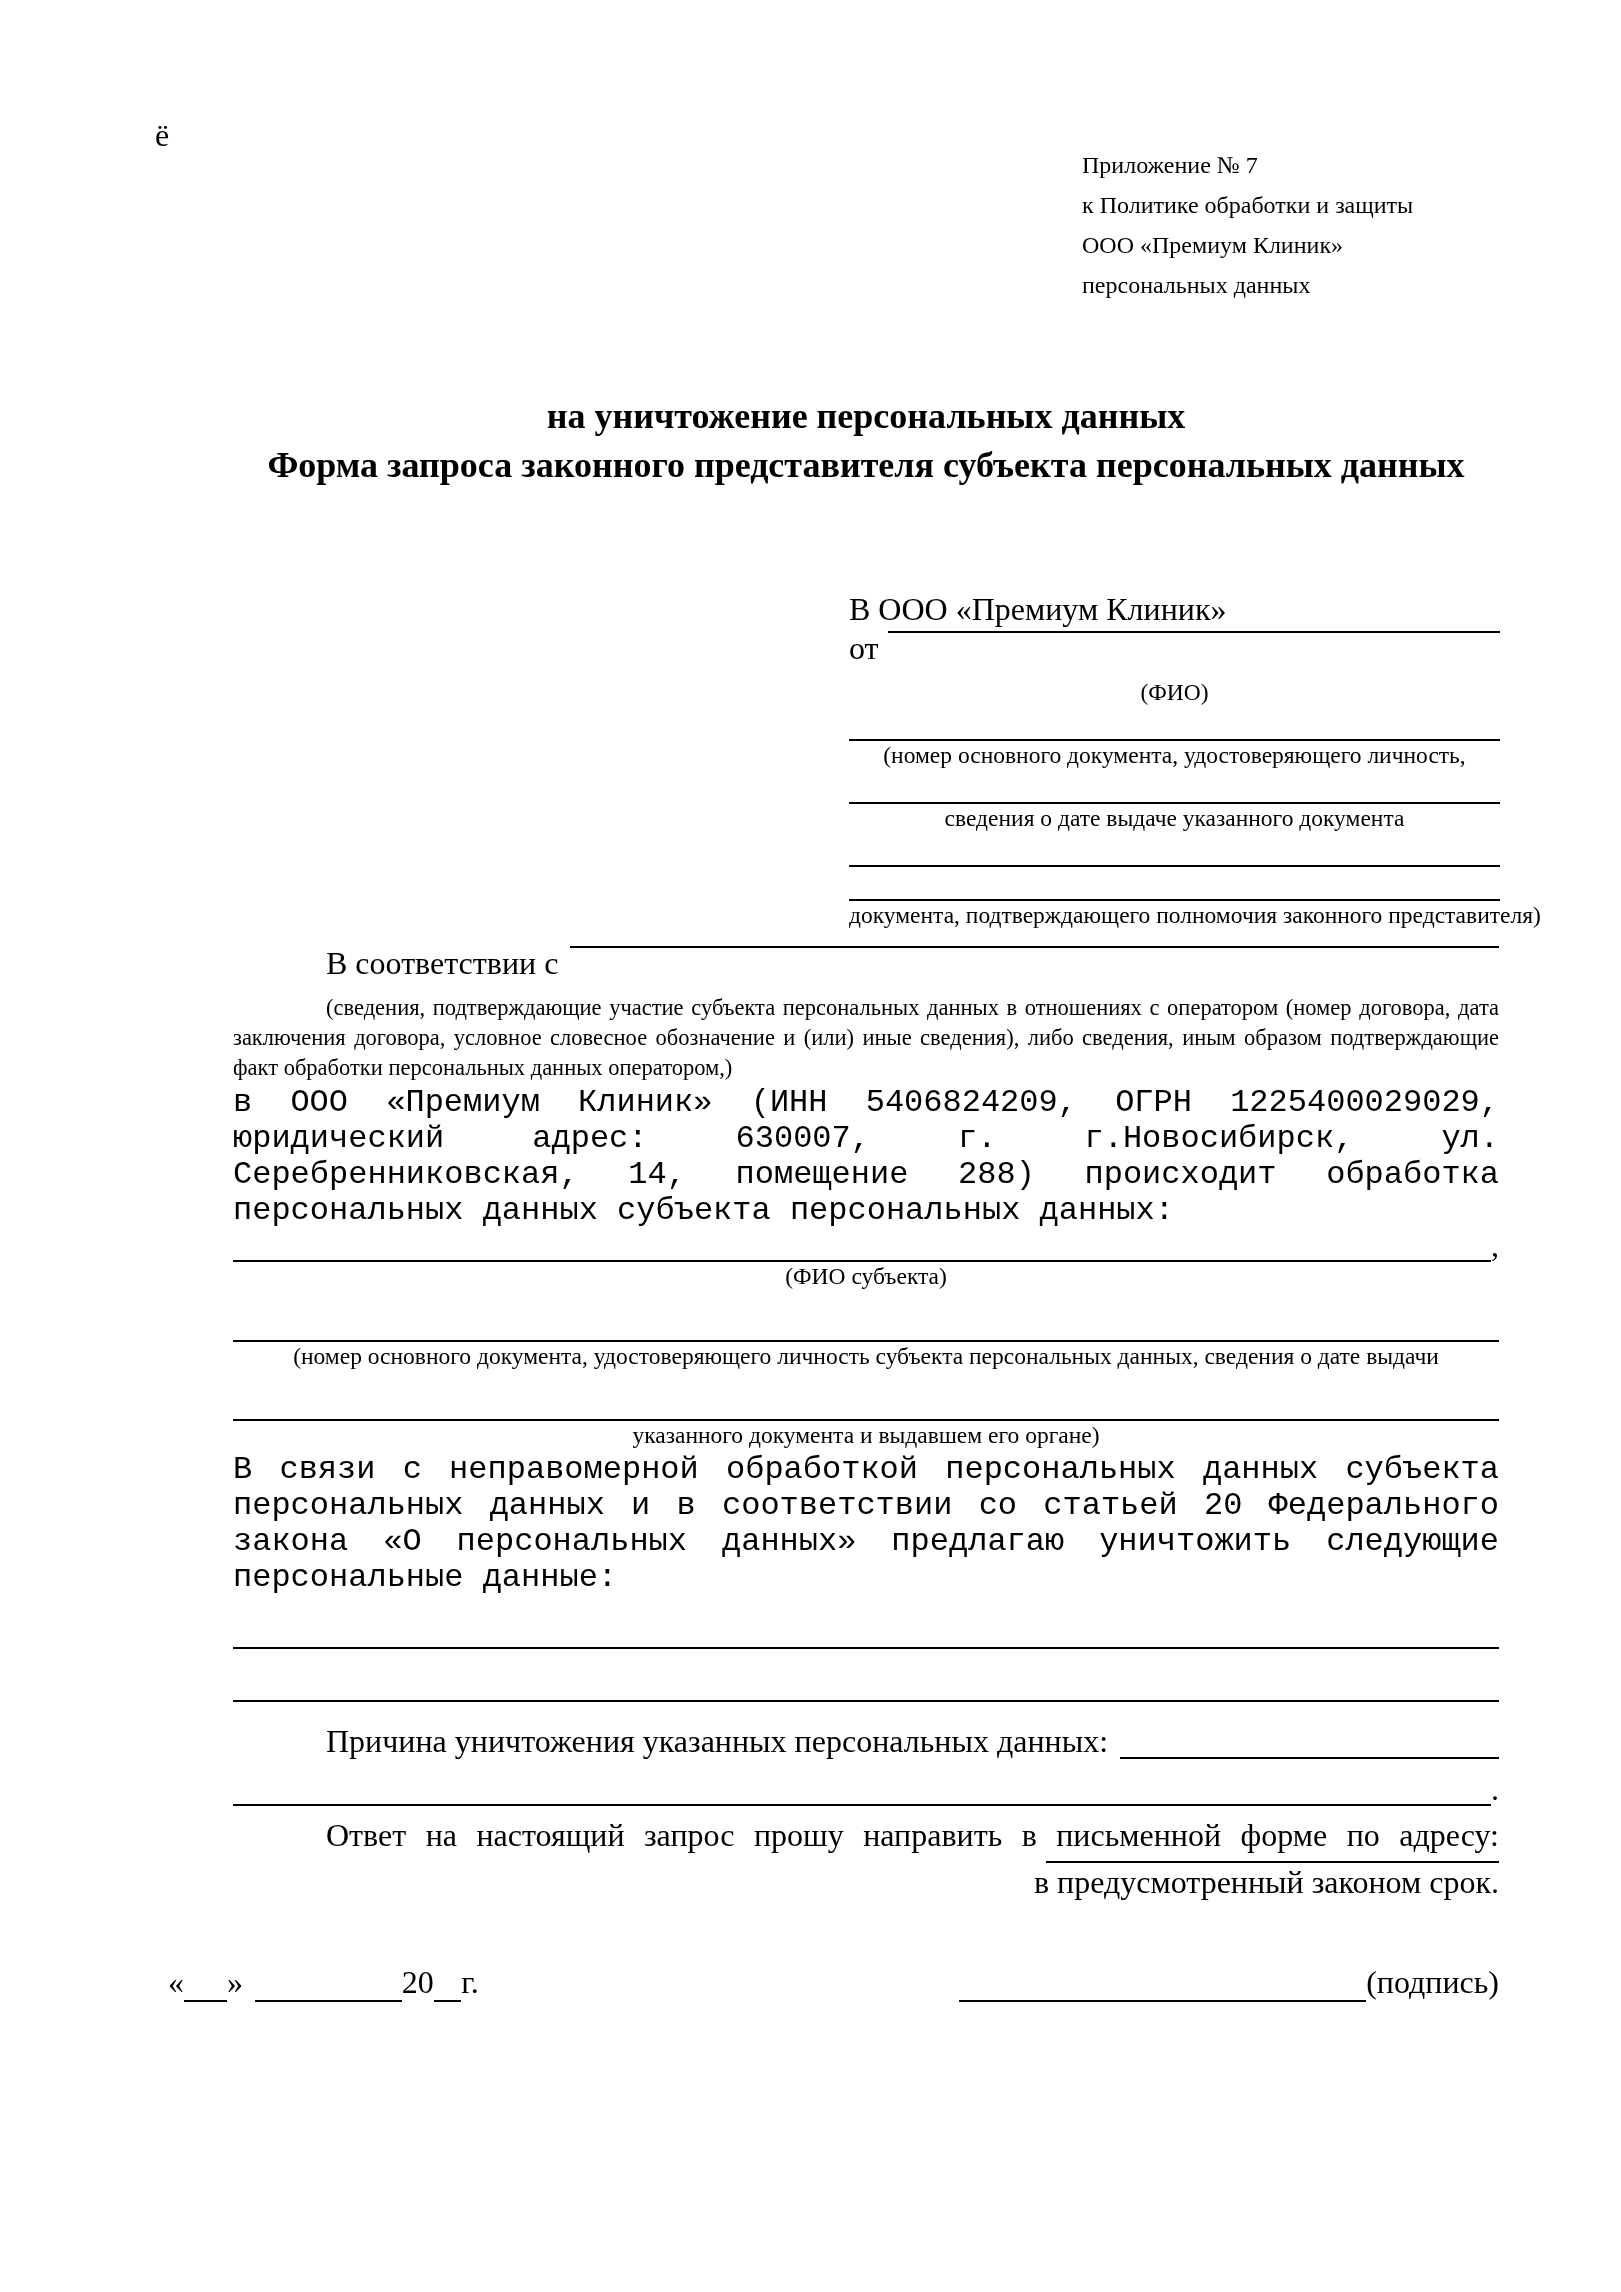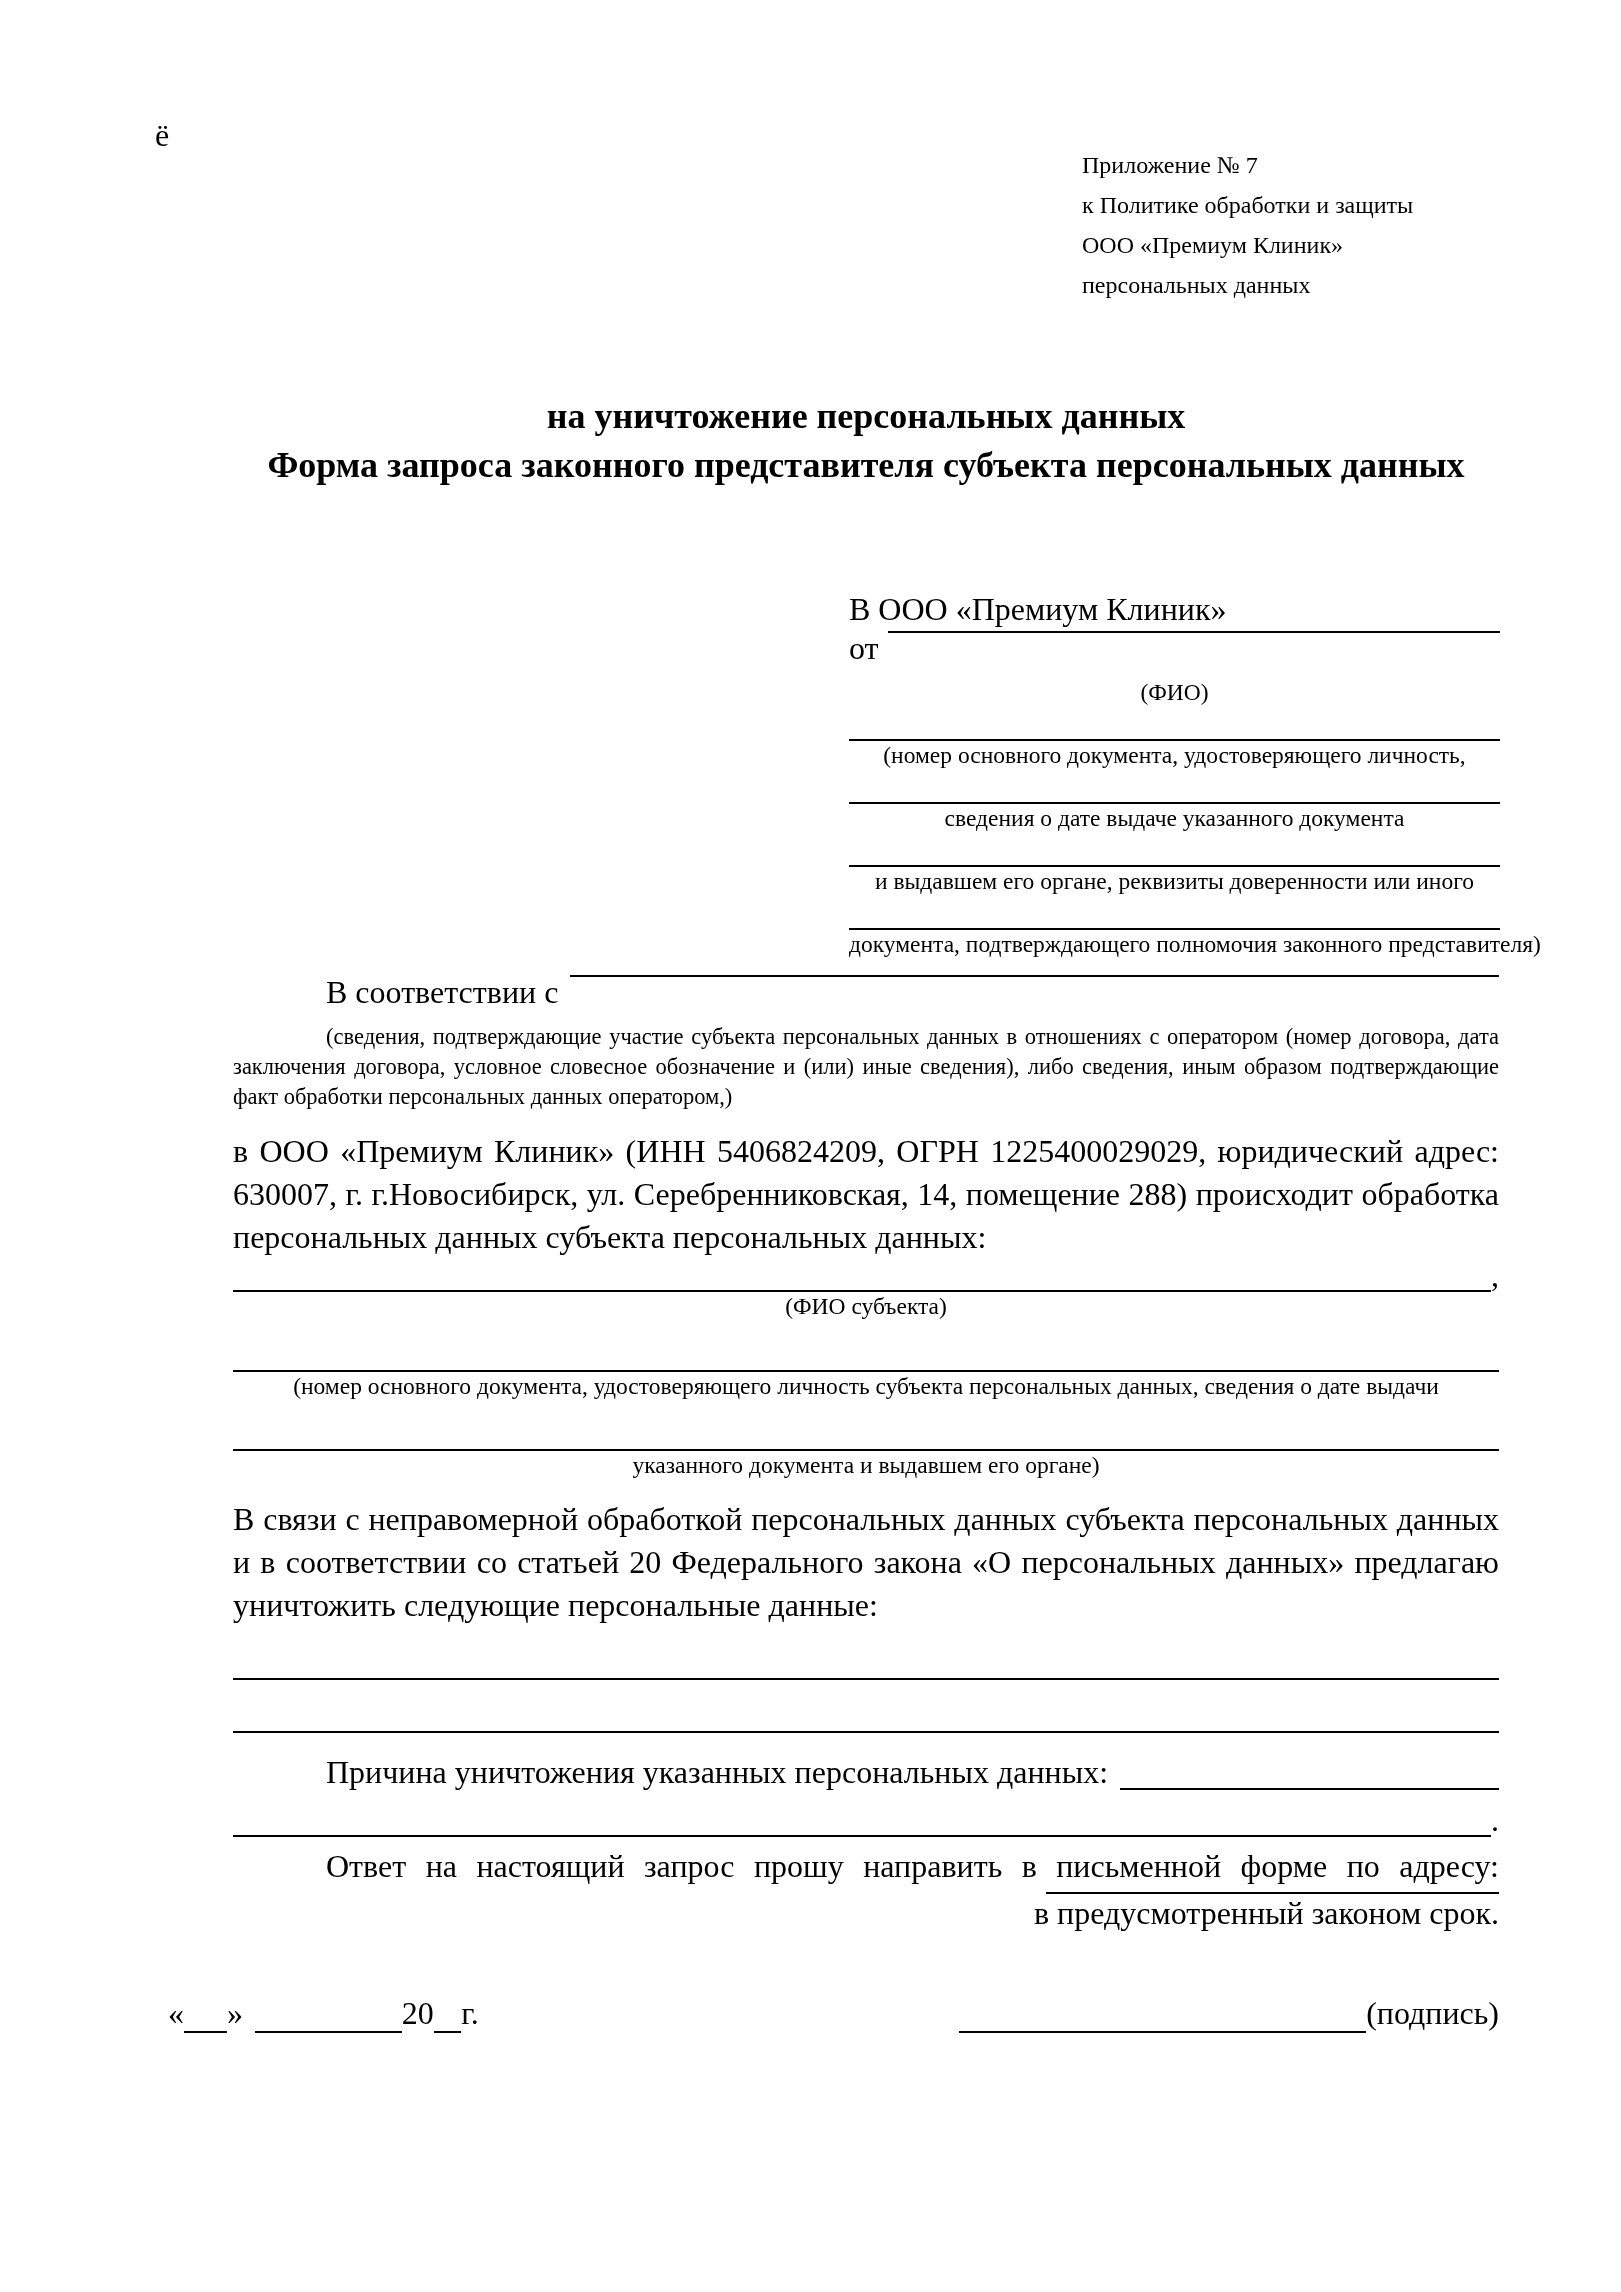--- a/index.html
+++ b/index.html
@@ -22,21 +22,21 @@
   .from-row{display:flex;align-items:flex-start;height:47px;}
   .from-row .lbl{padding-right:9.8px;line-height:35px;}
   .blank{border-bottom:2.9px solid #000;}
   .fx{flex:1 1 auto;}
   .cap{font-size:23.5px;line-height:29px;text-align:center;white-space:nowrap;}
   .a-line{height:32px;border-bottom:2.9px solid #000;}
   
   .according{display:flex;align-items:flex-start;height:47px;margin-top:15.7px;padding-left:93px;}
   .according .lbl{padding-right:11.8px;line-height:35px;white-space:nowrap;}
   .small-note{font-size:22.5px;line-height:30px;text-align:justify;text-indent:93px;}
-  .para{line-height:43px;text-align:justify;margin-top:18px;}
+  .para{line-height:36px;text-align:justify;margin-top:2px;font-family:Liberation Mono, monospace;}
   .hr-row{display:flex;align-items:flex-end;height:33px;line-height:33px;}
   .hr-row .blank{height:100%;}
   .blank-row{height:36px;border-bottom:2.9px solid #000;}
   .sp1{margin-top:13.7px;}
   .sp2{margin-top:11.8px;}
   .gap-row{height:51px;border-bottom:2.9px solid #000;}
   .reason-row{display:flex;align-items:flex-end;height:49px;margin-top:7.8px;padding-left:93px;}
   .reason-row .lbl{padding-right:11.8px;line-height:35px;white-space:nowrap;}
   .period-row{display:flex;align-items:flex-end;height:47px;line-height:33px;}
   .reply-para{line-height:43px;text-align:justify;text-align-last:justify;text-indent:93px;margin-top:7.8px;}
@@ -81,21 +81,20 @@
       </div>
       <div class="cap">(ФИО)</div>
 
       <div class="a-line"></div>
       <div class="cap">(номер основного документа, удостоверяющего личность,</div>
 
       <div class="a-line"></div>
       <div class="cap">сведения о дате выдаче указанного документа</div>
 
       <div class="a-line"></div>
-      <div class="cap">и выдавшем его органе, реквизиты доверенности или иного</div>
 
       <div class="a-line"></div>
       <div class="cap">документа, подтверждающего полномочия законного представителя)</div>
     </div>
 
     <div class="according">
       <span class="lbl">В соответствии с</span>
       <span class="blank fx"></span>
     </div>
 

